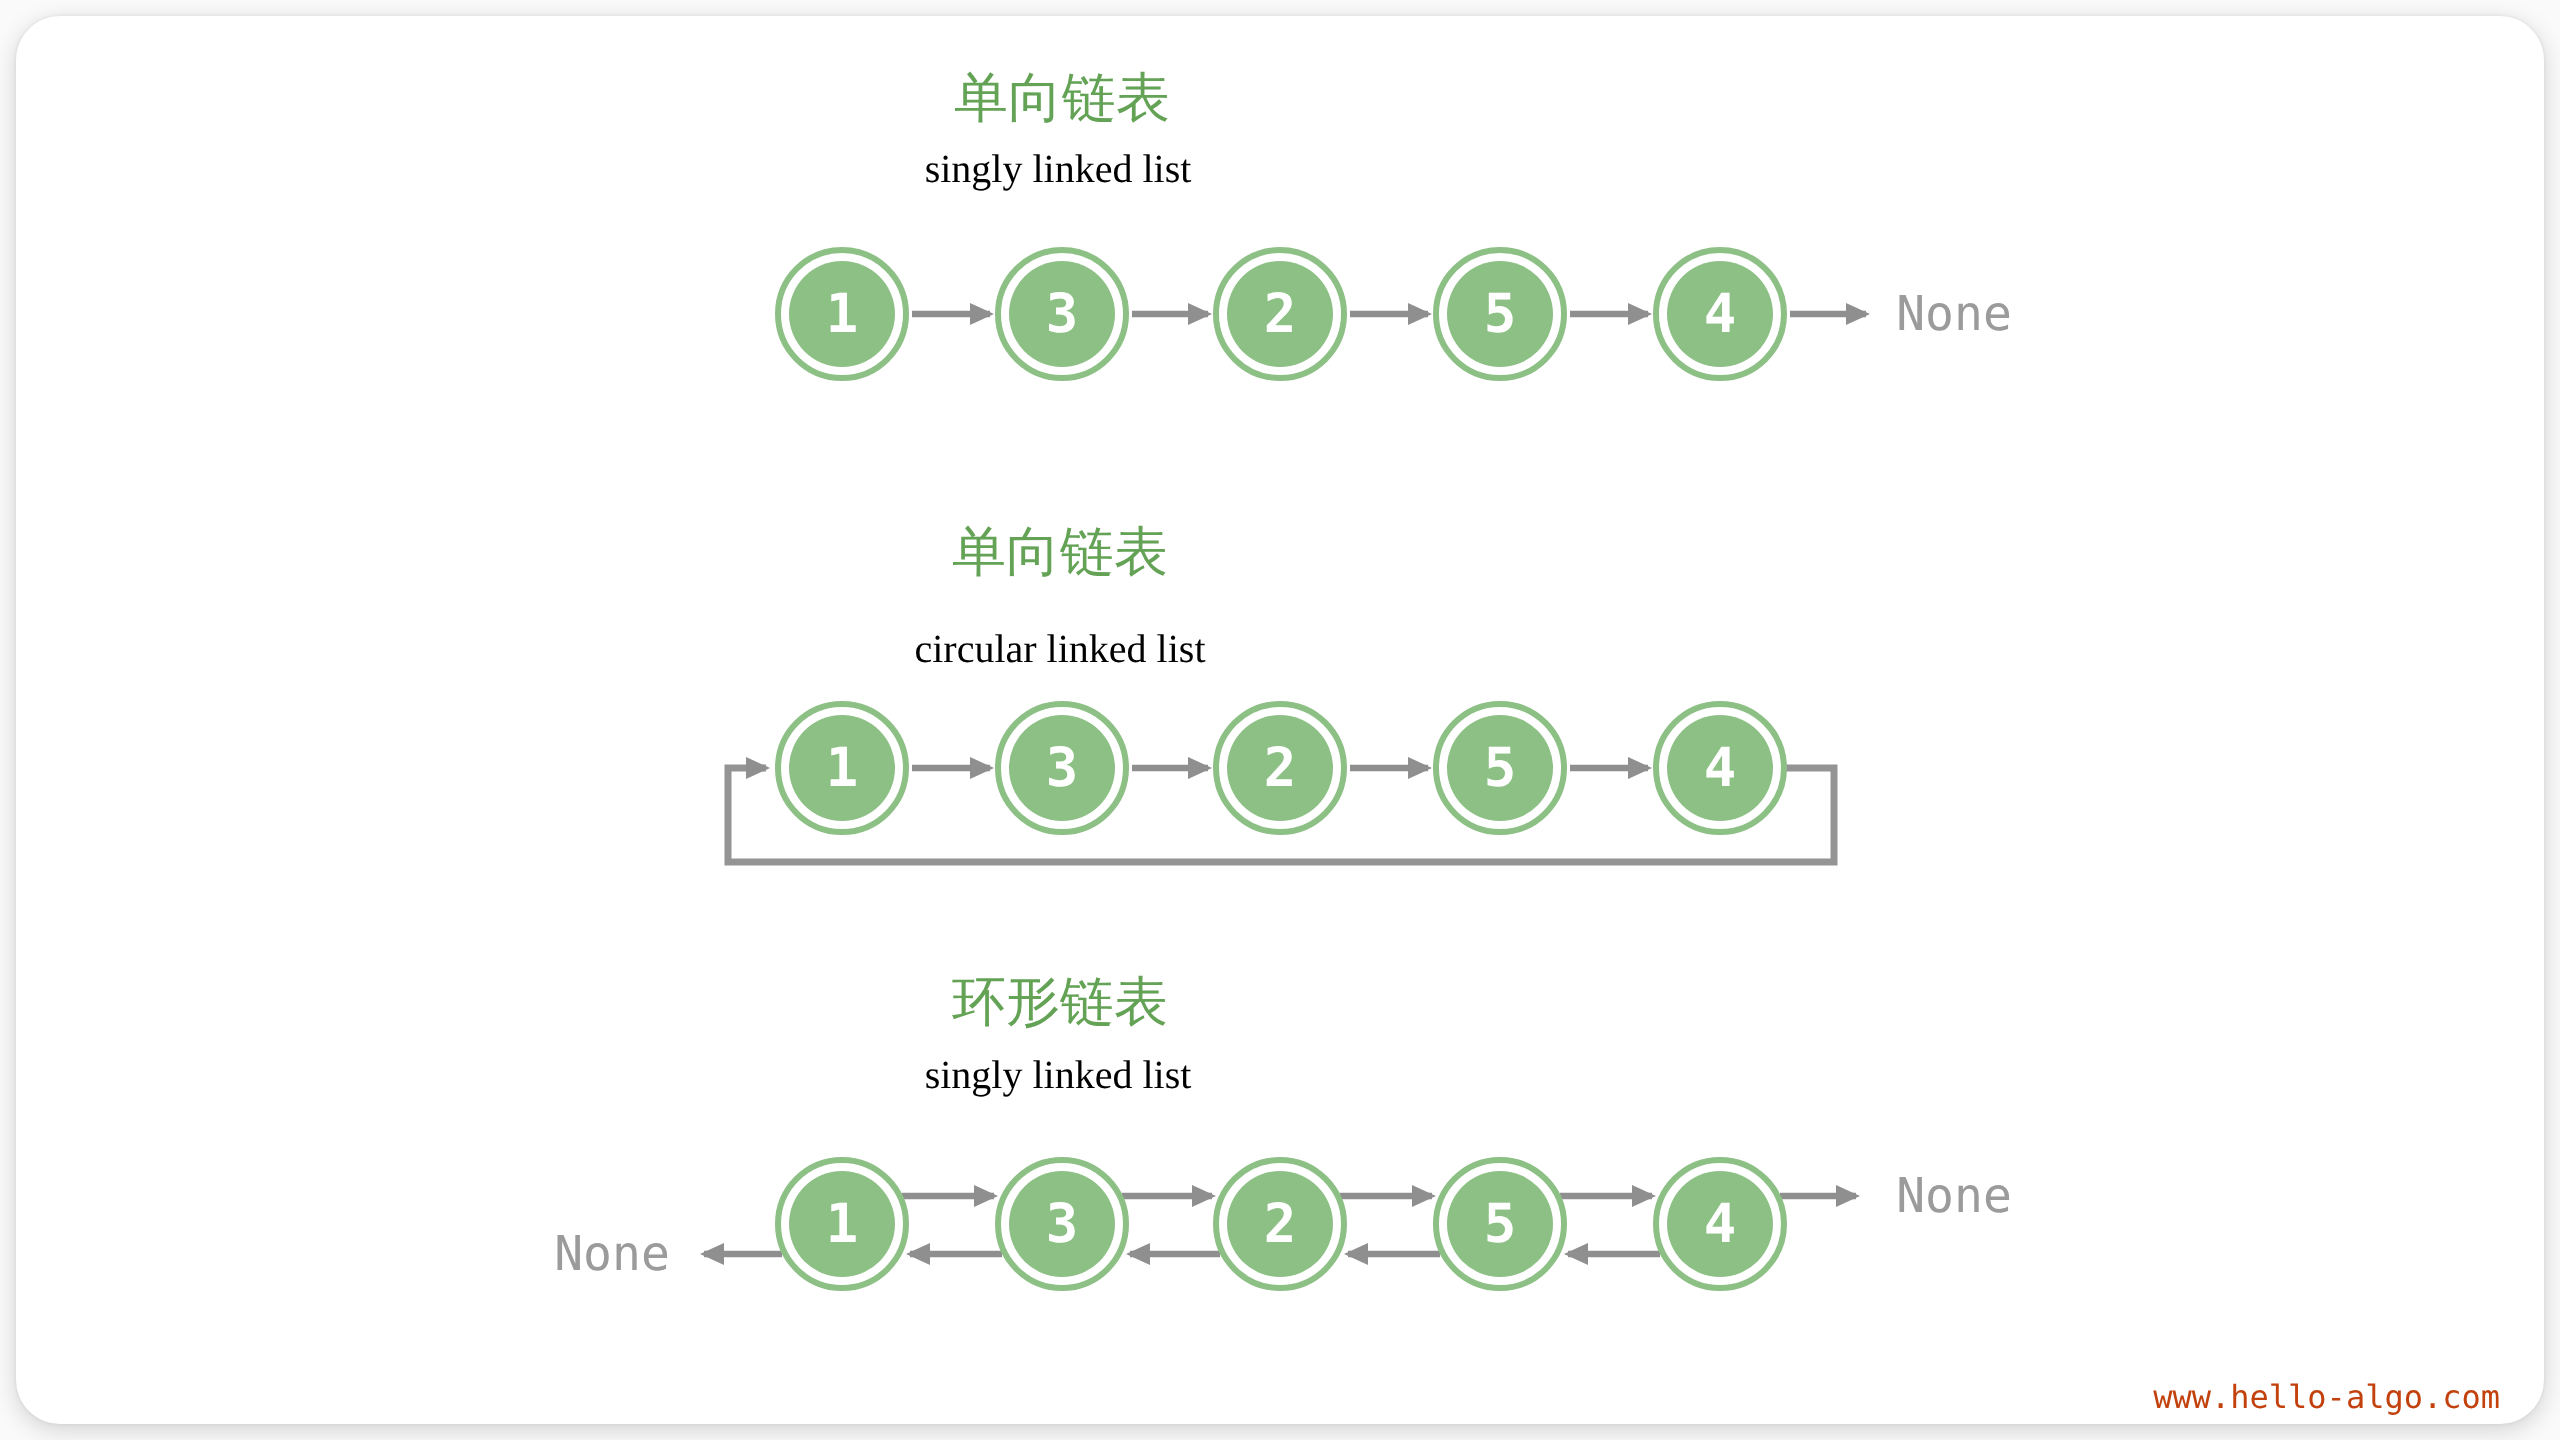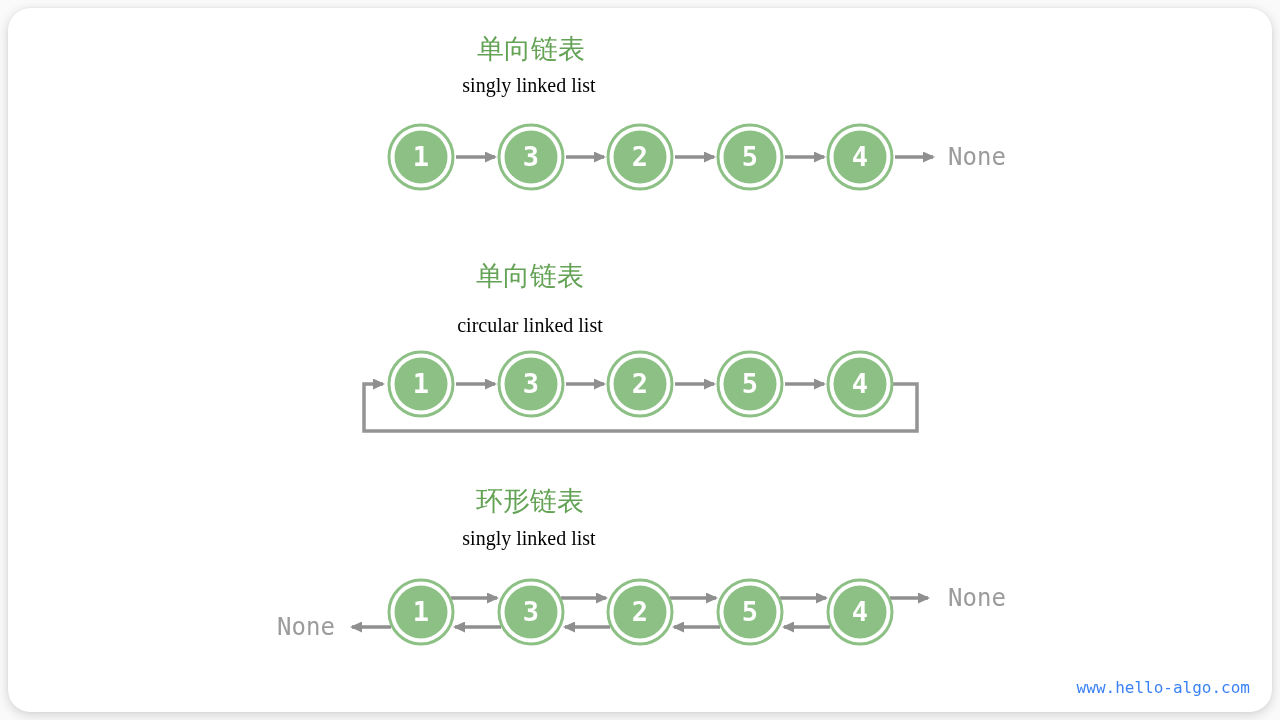--- a/index.html
+++ b/index.html
@@ -24,22 +24,22 @@
     font-weight:500;font-size:20px;line-height:1.1;color:#000000;
   }
   svg.diagram{position:absolute;left:0;top:0;}
   .arrow{stroke:#8F8F8F;stroke-width:3.3;fill:none;marker-end:url(#ah);}
   .loop{stroke:#949494;stroke-width:3.5;fill:none;marker-end:url(#ah);stroke-linejoin:miter;}
   .node-outer{fill:none;stroke:#8CC084;stroke-width:3;}
   .node-inner{fill:#8CC084;}
   .node-num{fill:#ffffff;font-family:"DejaVu Sans Mono", monospace;font-weight:700;font-size:27px;text-anchor:middle;}
   .none-label{fill:#9B9B9B;font-family:"DejaVu Sans Mono", monospace;font-size:24px;text-anchor:middle;}
   .watermark{
-    position:absolute;right:30px;bottom:23px;
-    font-size:16px;color:#3b82f6;letter-spacing:0px;
+    position:absolute;right:30px;bottom:12px;
+    font-size:16px;color:#c2410c;letter-spacing:0px;
   }
 </style>
 </head>
 <body>
 
 <div class="card"></div>
 
 <div class="title-zh" style="left:531px;top:36px">单向链表</div>
 <div class="title-en" style="left:529px;top:74px">singly linked list</div>
 <div class="title-zh" style="left:530px;top:263px">单向链表</div>

